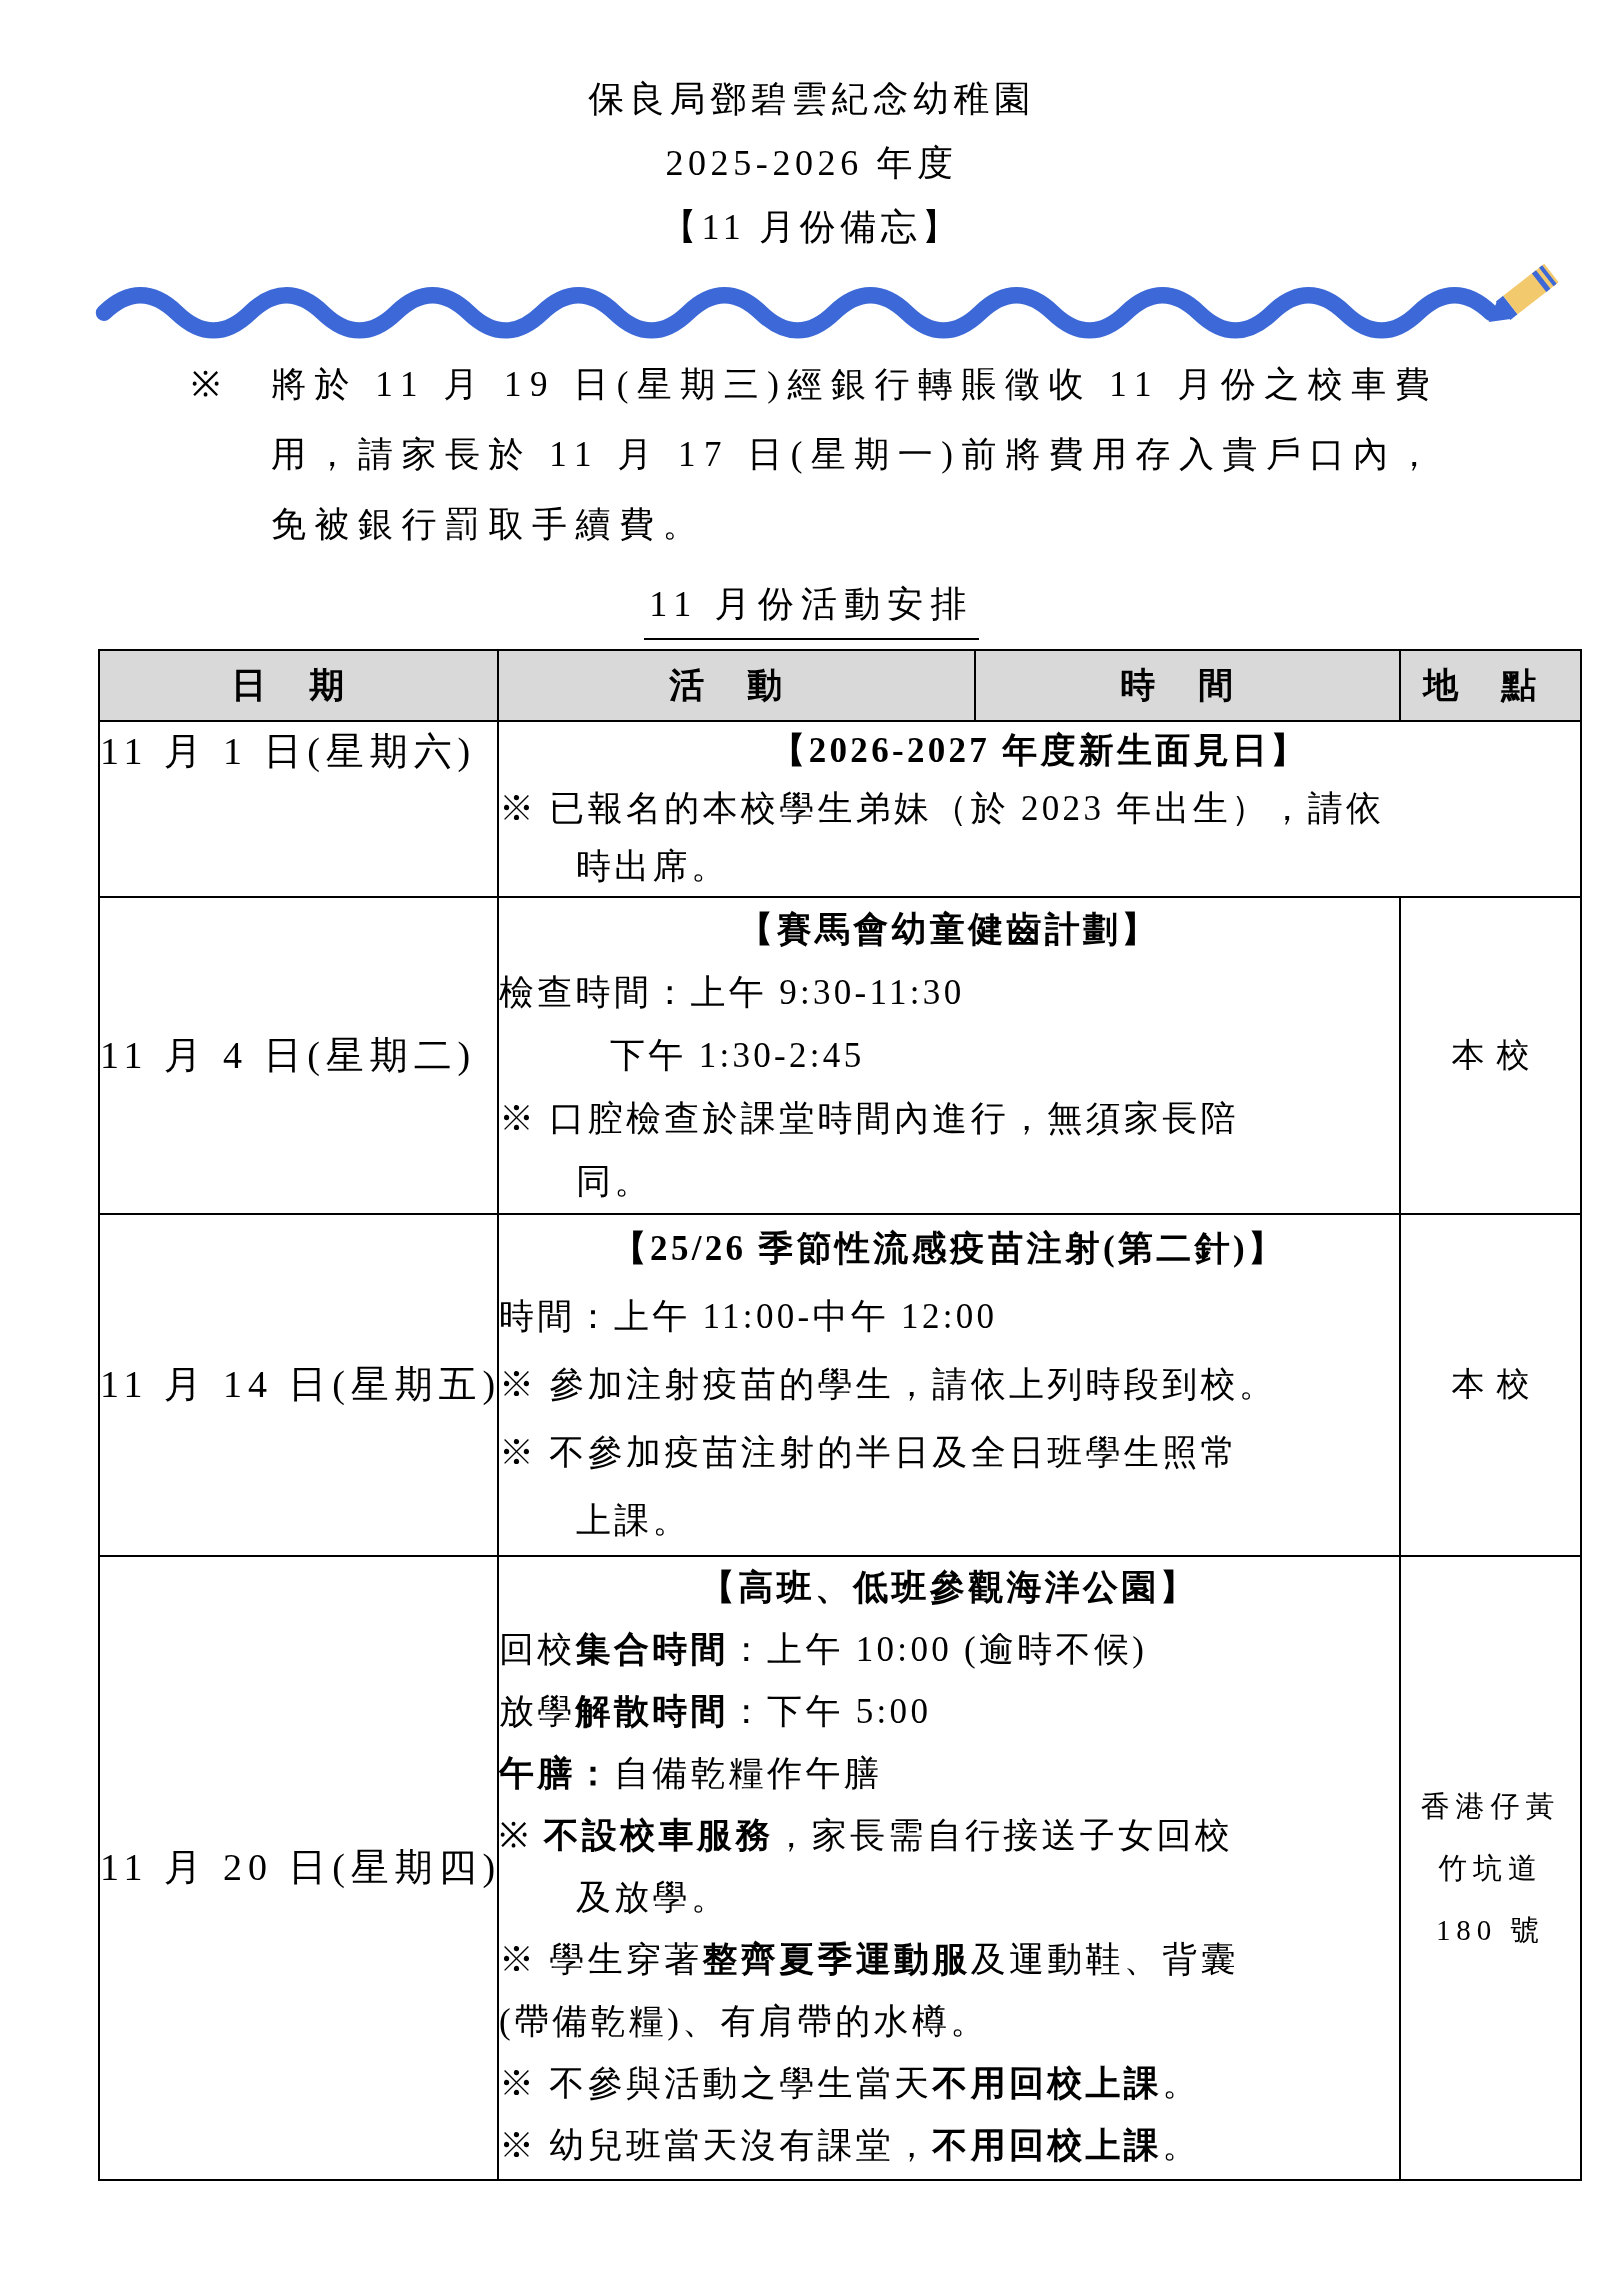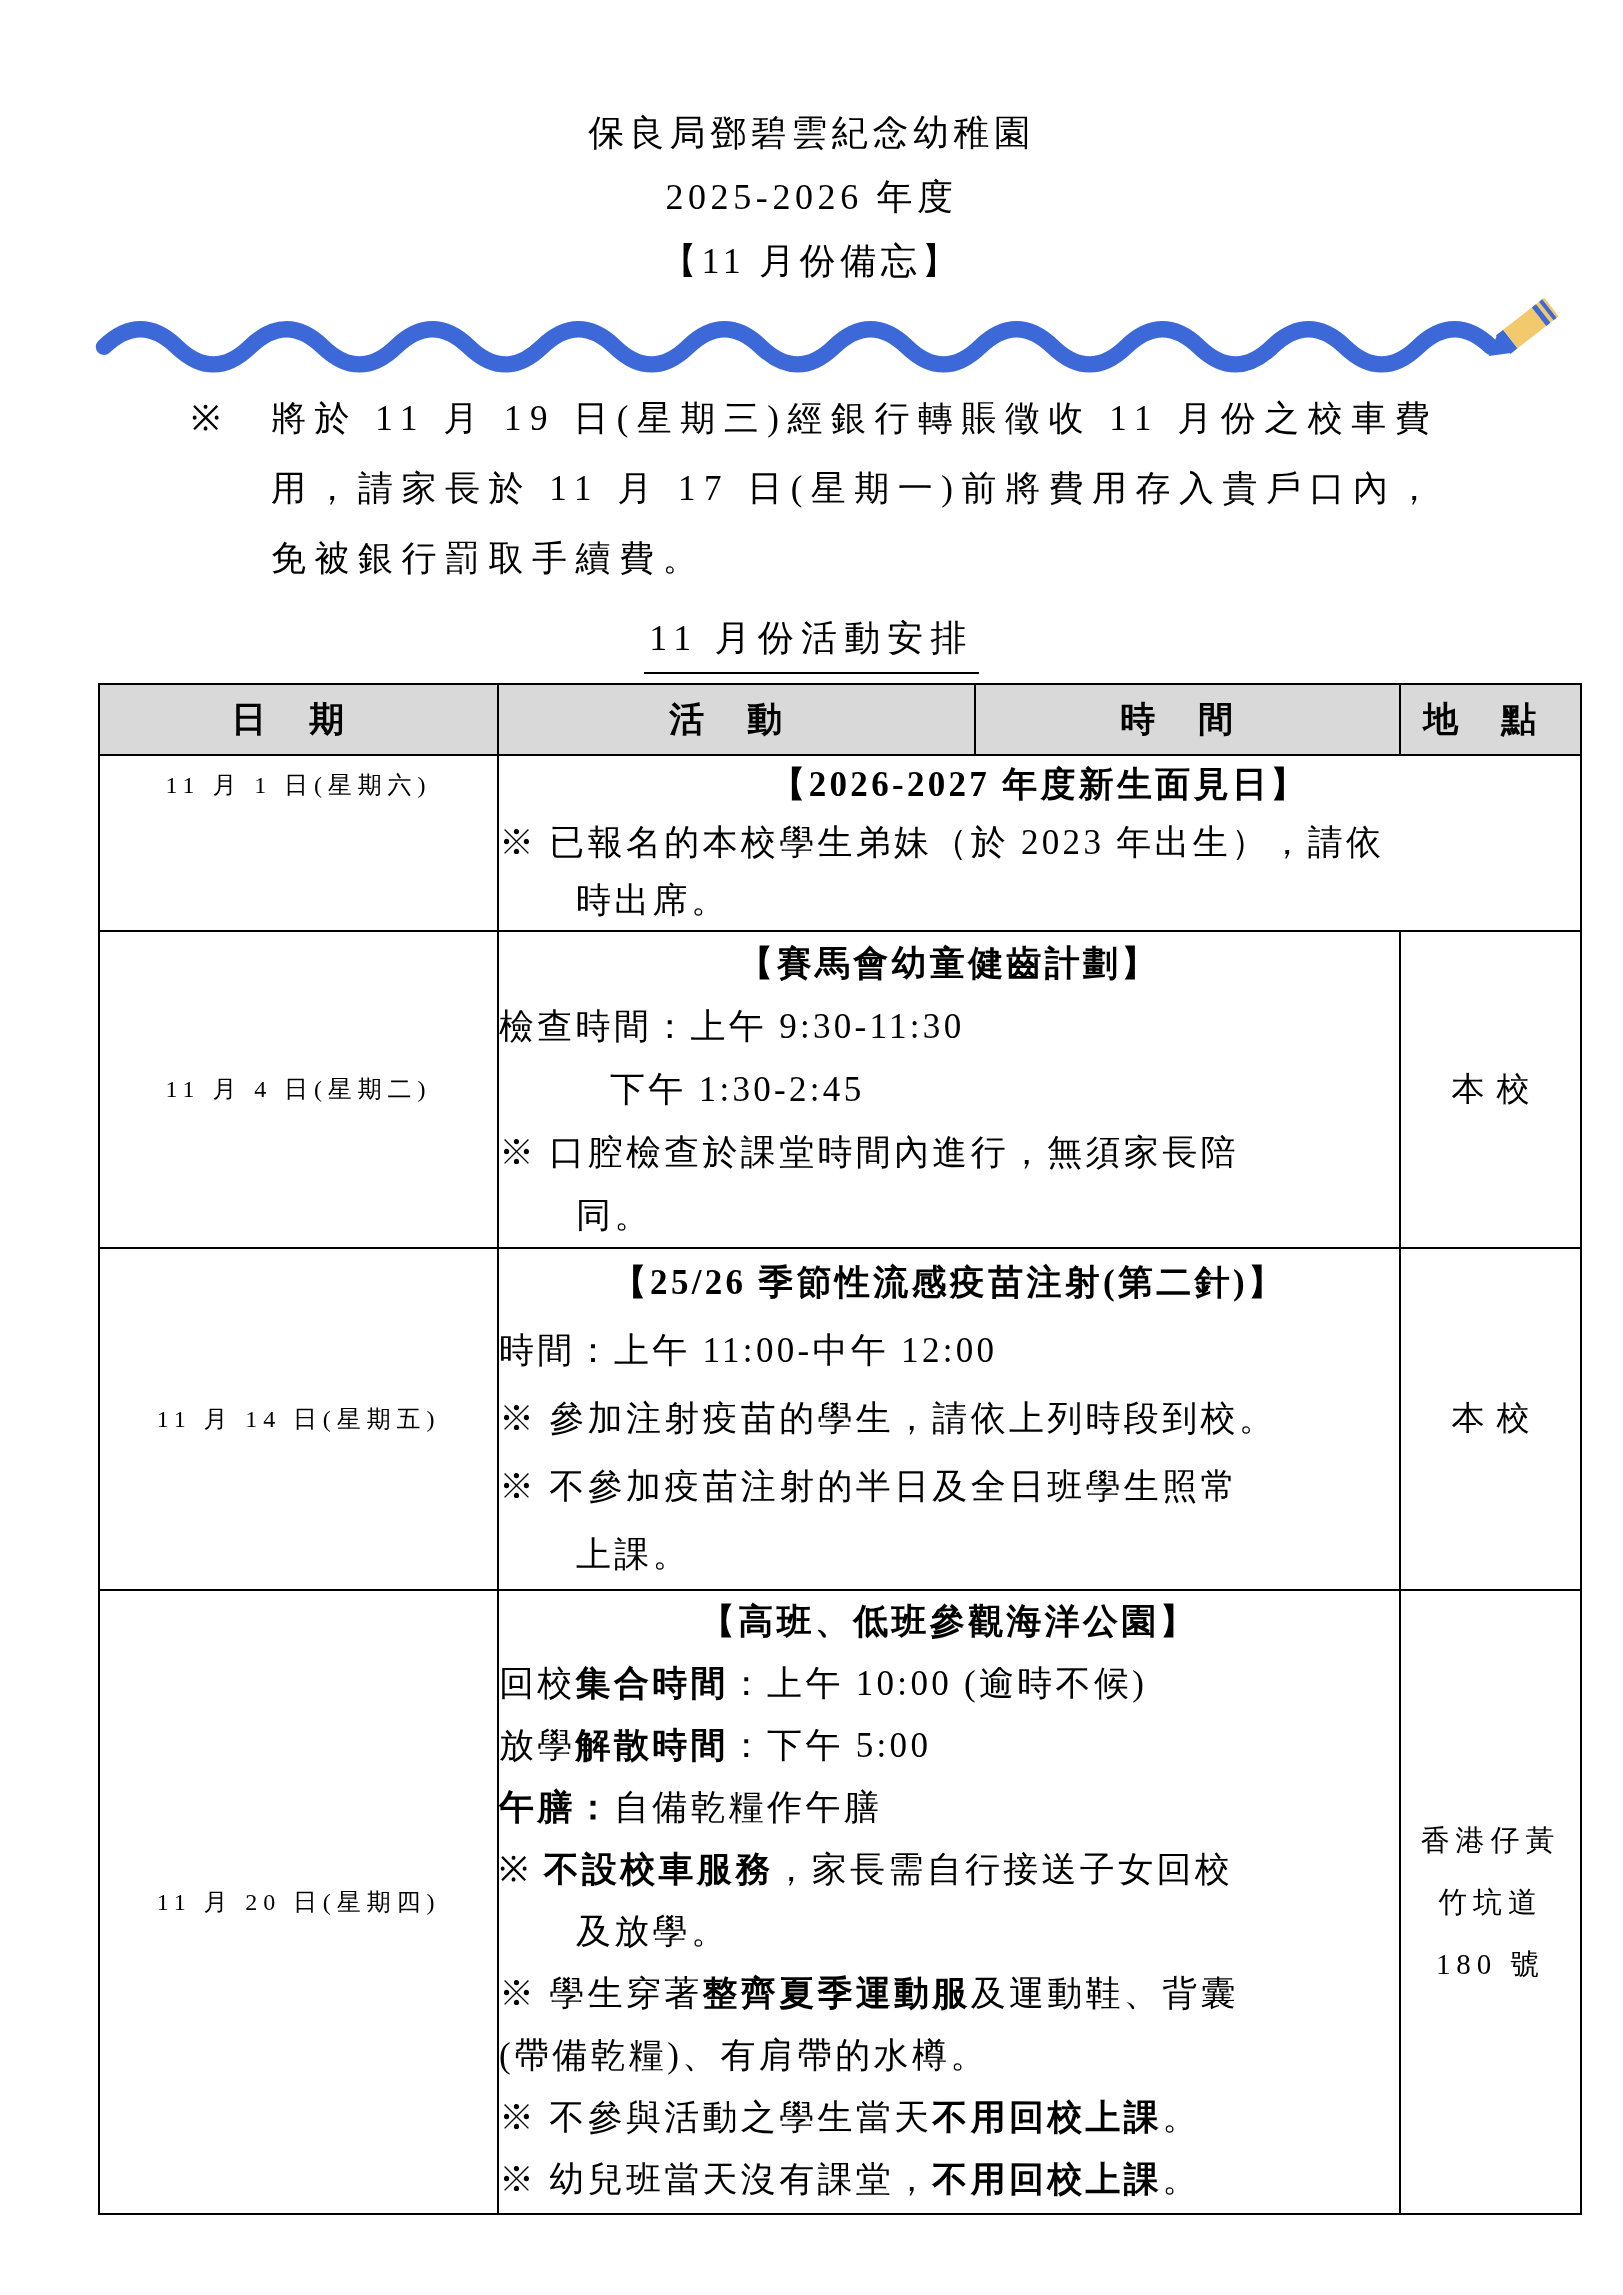--- a/index.html
+++ b/index.html
@@ -6,21 +6,21 @@
   .page{
     position:relative;
     width:1623px;
     height:2295px;
     background:#ffffff;
     color:#000;
     font-family:"Liberation Serif","DejaVu Serif",serif;
     overflow:hidden;
   }
   
-  .title-block{padding-top:101px;}
+  .title-block{padding-top:67px;}
   .title-line{
     text-align:center;
     font-size:36px;
     line-height:64px;
     letter-spacing:4.6px;
     white-space:nowrap;
   }
   
   .wave-svg{display:block;margin-top:2.6px;}
   
@@ -76,23 +76,22 @@
     vertical-align:middle;
     text-align:center;
     border-bottom:2.6px solid #000;
     white-space:nowrap;
   }
   tr.r1{height:173px;}
   tr.r2{height:314px;}
   tr.r3{height:340px;}
   tr.r4{height:624px;}
   .date-cell{
-    font-size:24px;
+    font-size:38px;
     letter-spacing:5.9px;
-    text-align:center;
     white-space:nowrap;
     vertical-align:middle;
   }
   tr.r1 .date-cell{vertical-align:top;line-height:58px;}
   .act-cell{
     vertical-align:top;
     padding:0 9.2px 0 10.5px;
     font-size:35px;
     letter-spacing:3.3px;
   }

